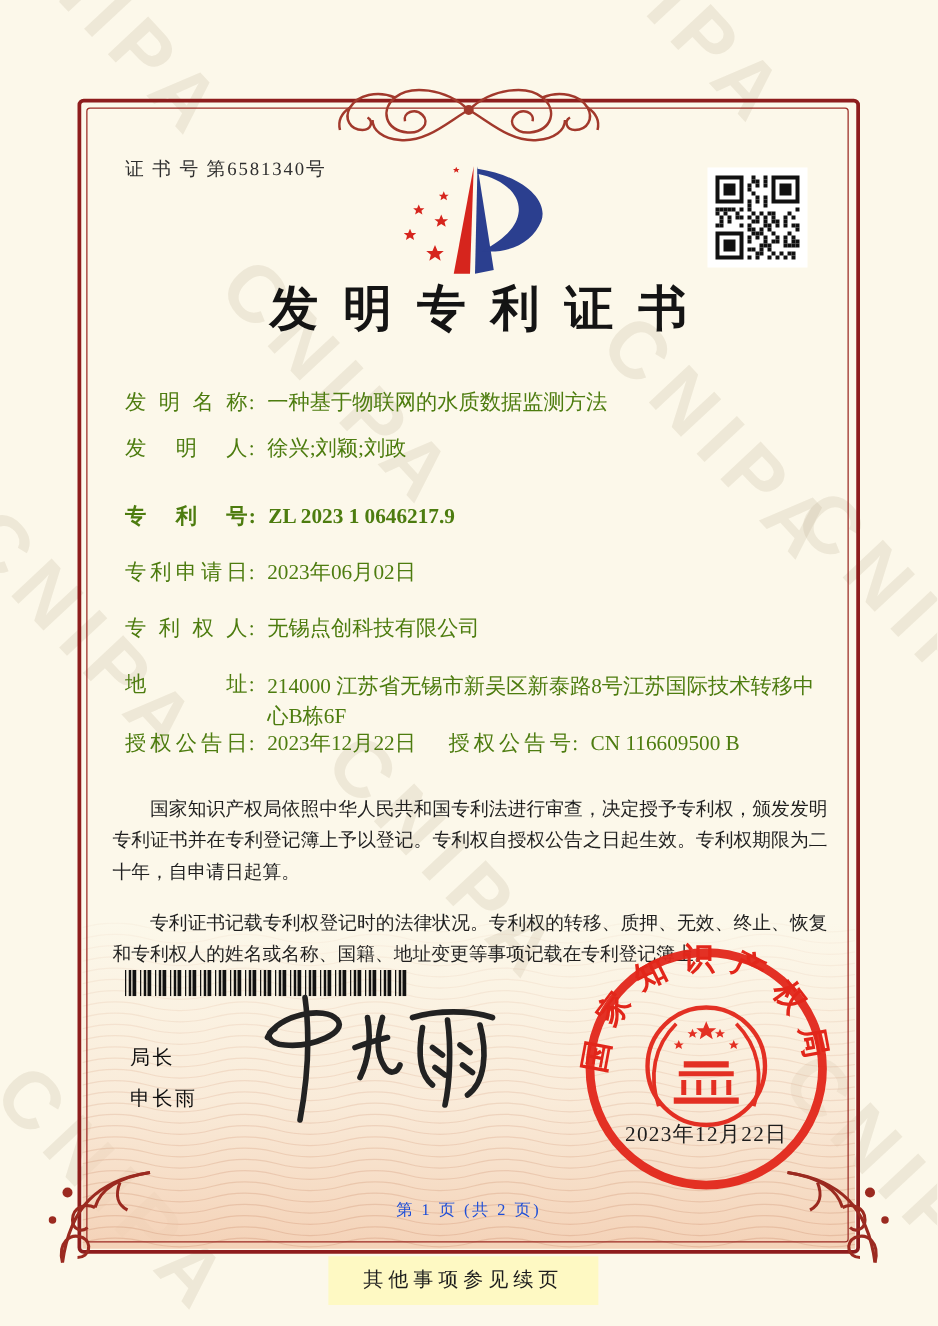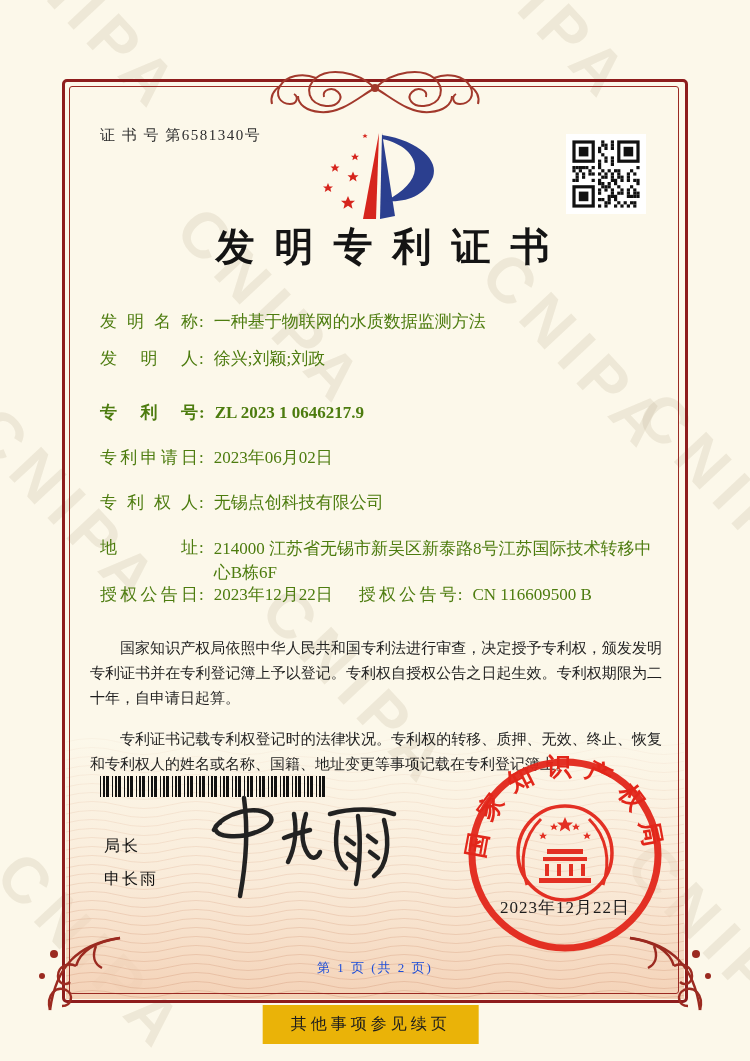--- a/index.html
+++ b/index.html
@@ -38,21 +38,21 @@
   .body-text p{margin:16px 0 13px 0;text-indent:2em;}
   .barcode{position:absolute;left:100px;top:776px;z-index:4;}
   .issuer{position:absolute;left:104px;top:836px;z-index:4;
           font-family:Liberation Serif, serif;font-size:16px;color:#101010;letter-spacing:2px;}
   .issuer div{margin-bottom:12px;}
   .signature{position:absolute;left:198px;top:792px;z-index:4;}
   .seal{position:absolute;left:463px;top:753px;z-index:5;}
   .page-num{position:absolute;left:0;top:959px;width:100%;text-align:center;z-index:4;
             font-size:13px;color:#1d4ed8;letter-spacing:2px;}
   .cont-box{position:absolute;left:50%;transform:translateX(-52%);top:1005px;z-index:6;
-            background:#eab308;padding:9px 28px;font-size:16px;letter-spacing:4px;color:#1d1d1d;text-align:center;}
+            background:#fef9c3;padding:9px 28px;font-size:16px;letter-spacing:4px;color:#1d1d1d;text-align:center;}
 </style>
 </head>
 <body>
 
 <div class="page">
 
   <div id="wmLayer">
       <span class="wm" style="left: -35px; top: -25px;">CNIPA</span>
       <span class="wm" style="left: 415px; top: -35px;">CNIPA</span>
       <span class="wm" style="left: 150px; top: 270px;">CNIPA</span>

